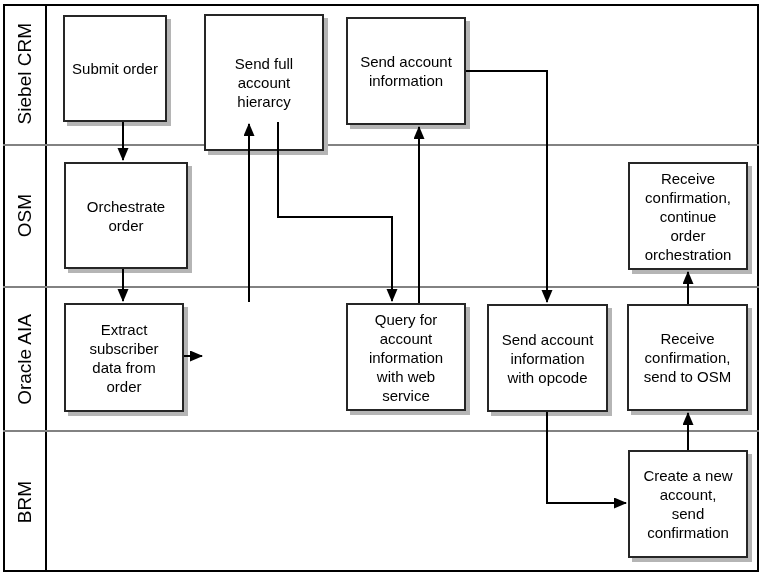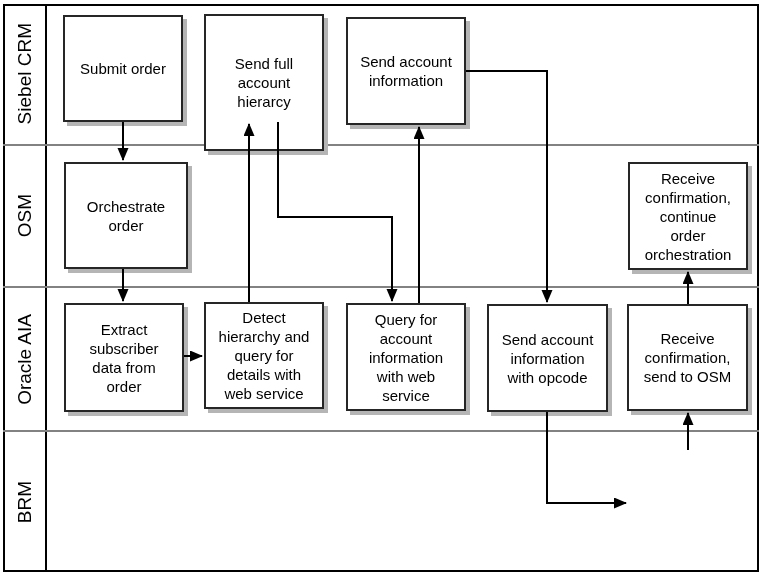--- a/index.html
+++ b/index.html
@@ -59,21 +59,21 @@
   <div class="lane-label" style="top:146px;height:140px">
     <span>OSM</span>
   </div>
   <div class="lane-label" style="top:288px;height:142px">
     <span>Oracle AIA</span>
   </div>
   <div class="lane-label" style="top:432px;height:140px">
     <span>BRM</span>
   </div>
 
-  <div class="node" style="left:63px;top:15px;width:120px;height:107px">
+  <div class="node" style="left:63px;top:15px;width:104px;height:107px">
     <span>Submit order</span>
   </div>
   <div class="node" style="left:204px;top:14px;width:120px;height:137px">
     <span>Send full
 account
 hierarcy</span>
   </div>
   <div class="node" style="left:346px;top:17px;width:120px;height:108px">
     <span>Send account
 information</span>
@@ -88,43 +88,42 @@
 continue
 order
 orchestration</span>
   </div>
   <div class="node" style="left:64px;top:303px;width:120px;height:109px">
     <span>Extract
 subscriber
 data from
 order</span>
   </div>
-  <div class="node" style="left:204px;top:302px;width:120px;height:107px">
-    <span>Detect
-hierarchy and
-query for
-details with
-web service</span>
-  </div>
   <div class="node" style="left:346px;top:303px;width:120px;height:108px">
     <span>Query for
 account
 information
 with web
 service</span>
   </div>
   <div class="node" style="left:487px;top:304px;width:121px;height:108px">
     <span>Send account
 information
 with opcode</span>
   </div>
   <div class="node" style="left:627px;top:304px;width:121px;height:107px">
     <span>Receive
 confirmation,
 send to OSM</span>
+  </div>
+  <div class="node" style="left:628px;top:450px;width:120px;height:108px">
+    <span>Create a new
+account,
+send
+confirmation</span>
   </div>
 
   <svg class="arrows" width="764" height="577" viewBox="0 0 764 577">
     <defs>
       <marker id="ah" markerWidth="13" markerHeight="12" refX="12" refY="5.5" orient="auto" markerUnits="userSpaceOnUse">
         <path d="M0,0 L13,5.5 L0,11 z" fill="#000"></path>
       </marker>
     </defs>
     <polyline points="123,122 123,160" marker-end="url(#ah)"></polyline>
     <polyline points="123,269 123,301" marker-end="url(#ah)"></polyline>

